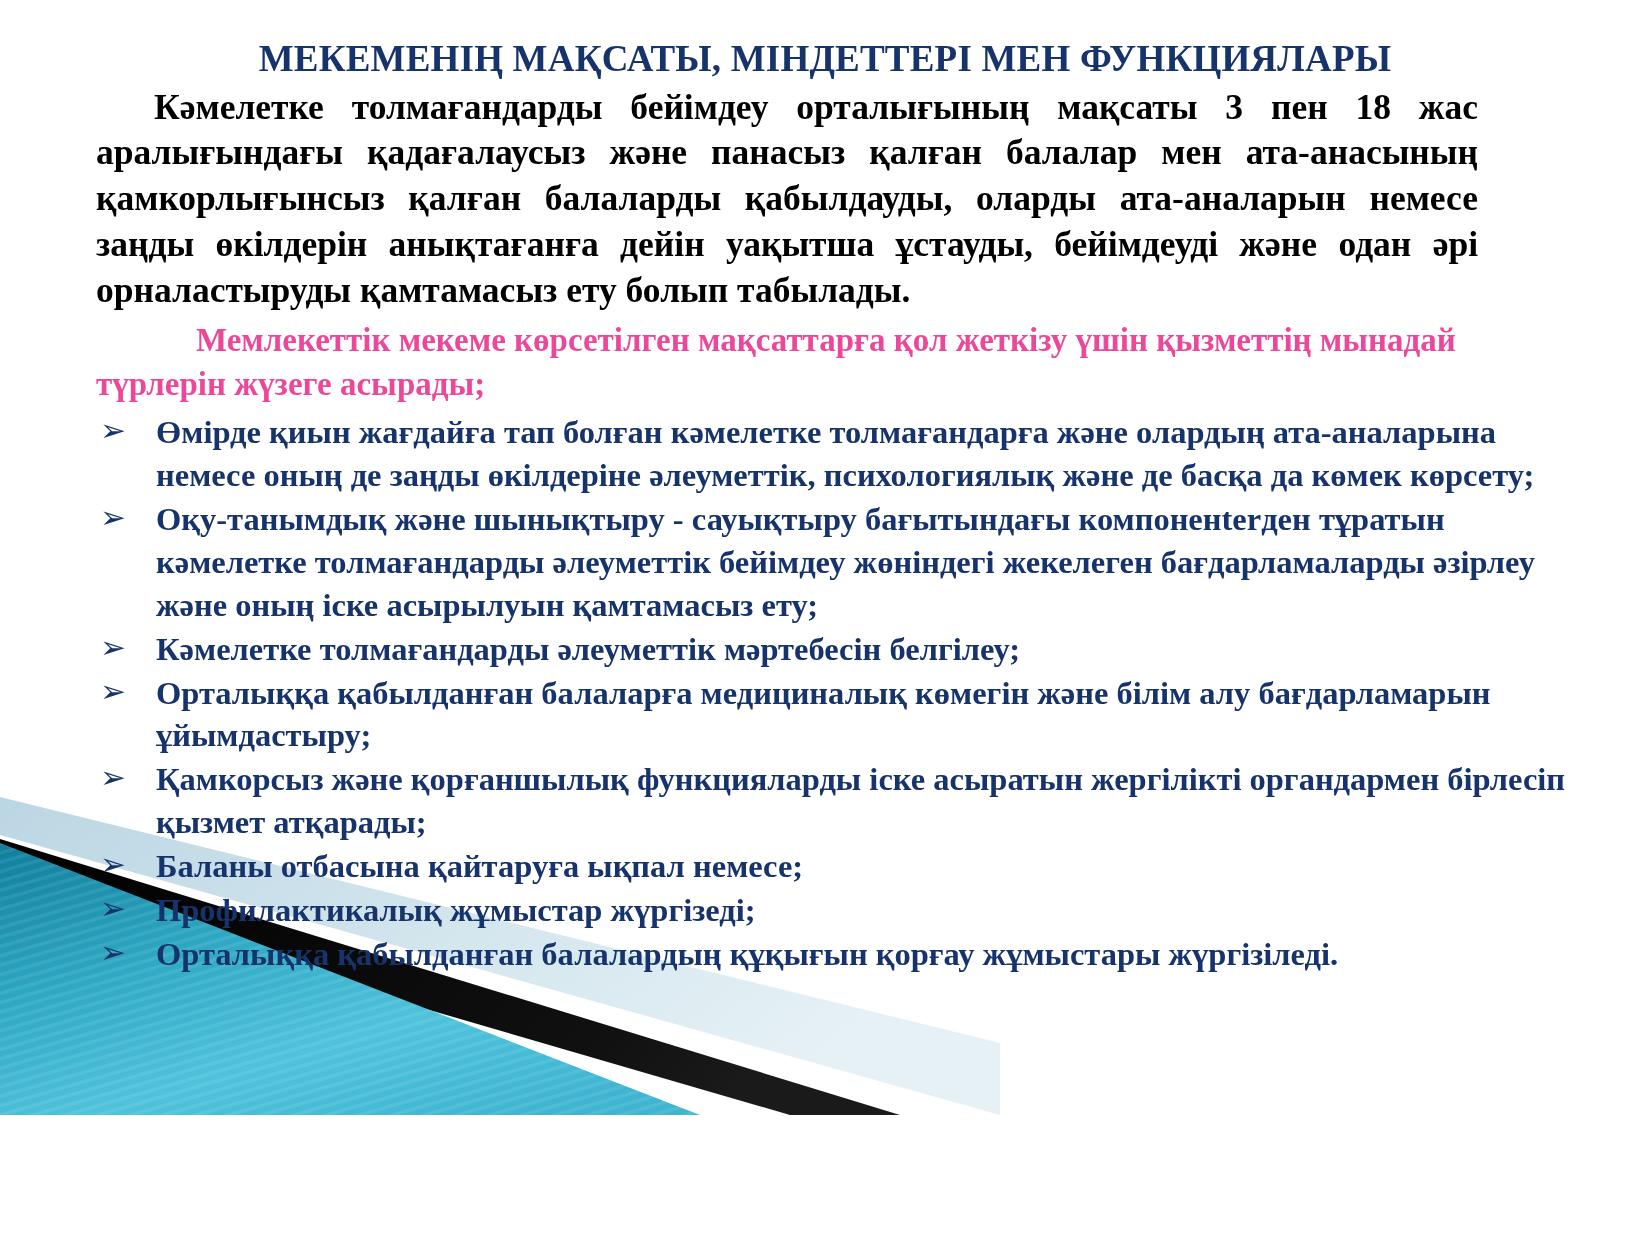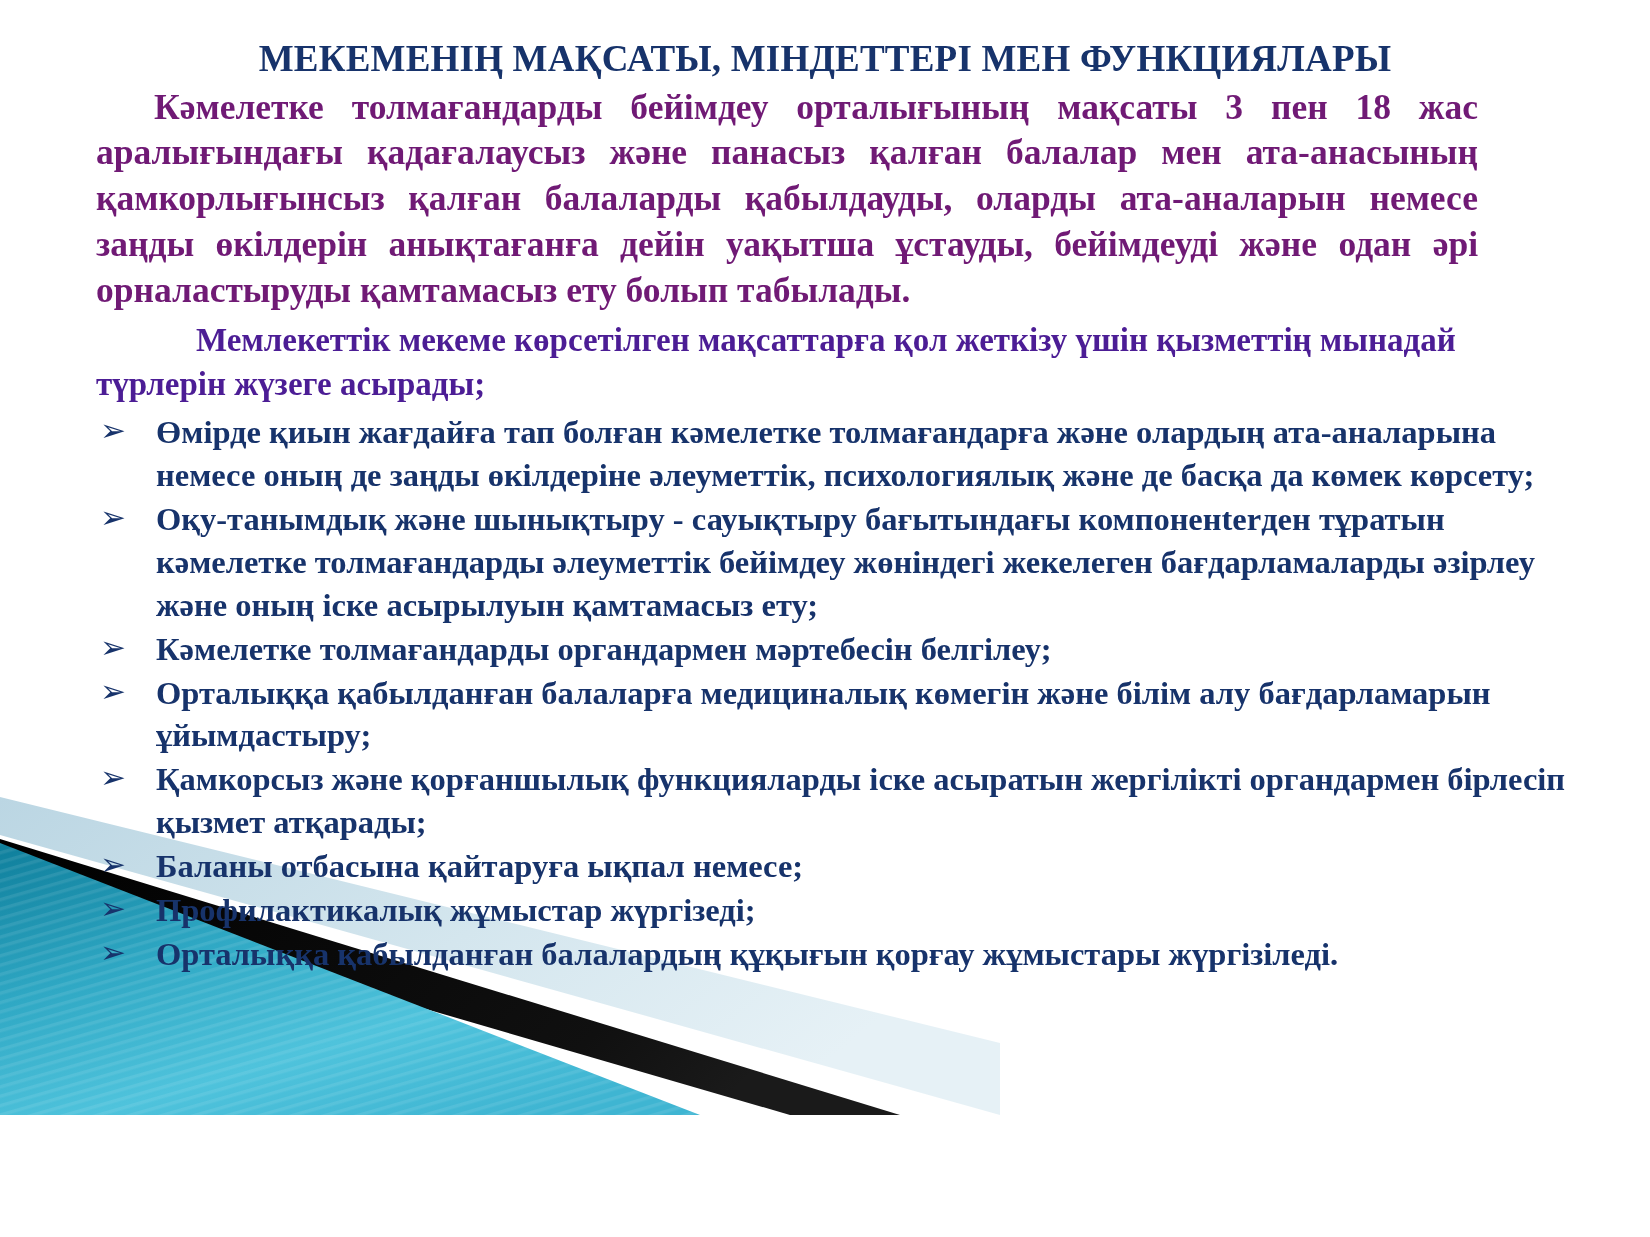--- a/index.html
+++ b/index.html
@@ -51,32 +51,32 @@
   }
 
   .para-justified {
     margin: 0;
     padding: 0 172px 0 96px;
     text-align: justify;
     text-justify: inter-word;
     text-indent: 58px;
     font-size: 35.5px;
     font-weight: bold;
-    color: #701a75;
+    color: #000000;
     line-height: 1.29;
   }
 
   .para-left {
     margin: 0;
     padding: 6px 100px 0 96px;
     text-align: left;
     text-indent: 100px;
     font-size: 33px;
     font-weight: bold;
-    color: #4c1d95;
+    color: #ec4899;
     line-height: 1.33;
   }
 
   ul.bullet-list {
     list-style: none;
     margin: 4px 0 0 0;
     padding: 0 70px 0 96px;
   }
   ul.bullet-list > li {
     position: relative;
@@ -149,21 +149,21 @@
       <li>
         <span class="bullet-arrow-icon">➢</span>
         <span>Өмірде қиын жағдайға тап болған кәмелетке толмағандарға және олардың ата-аналарына немесе оның де заңды өкілдеріне әлеуметтік, психологиялық және де басқа да көмек көрсету;</span>
       </li>
       <li>
         <span class="bullet-arrow-icon">➢</span>
         <span>Оқу-танымдық және шынықтыру - сауықтыру бағытындағы компоненterден тұратын кәмелетке толмағандарды әлеуметтік бейімдеу жөніндегі жекелеген бағдарламаларды әзірлеу және оның іске асырылуын қамтамасыз ету;</span>
       </li>
       <li>
         <span class="bullet-arrow-icon">➢</span>
-        <span>Кәмелетке толмағандарды органдармен мәртебесін белгілеу;</span>
+        <span>Кәмелетке толмағандарды әлеуметтік мәртебесін белгілеу;</span>
       </li>
       <li>
         <span class="bullet-arrow-icon">➢</span>
         <span>Орталыққа қабылданған балаларға медициналық көмегін және білім алу бағдарламарын ұйымдастыру;</span>
       </li>
       <li>
         <span class="bullet-arrow-icon">➢</span>
         <span>Қамкорсыз және қорғаншылық функцияларды іске асыратын жергілікті органдармен бірлесіп қызмет атқарады;</span>
       </li>
       <li>

